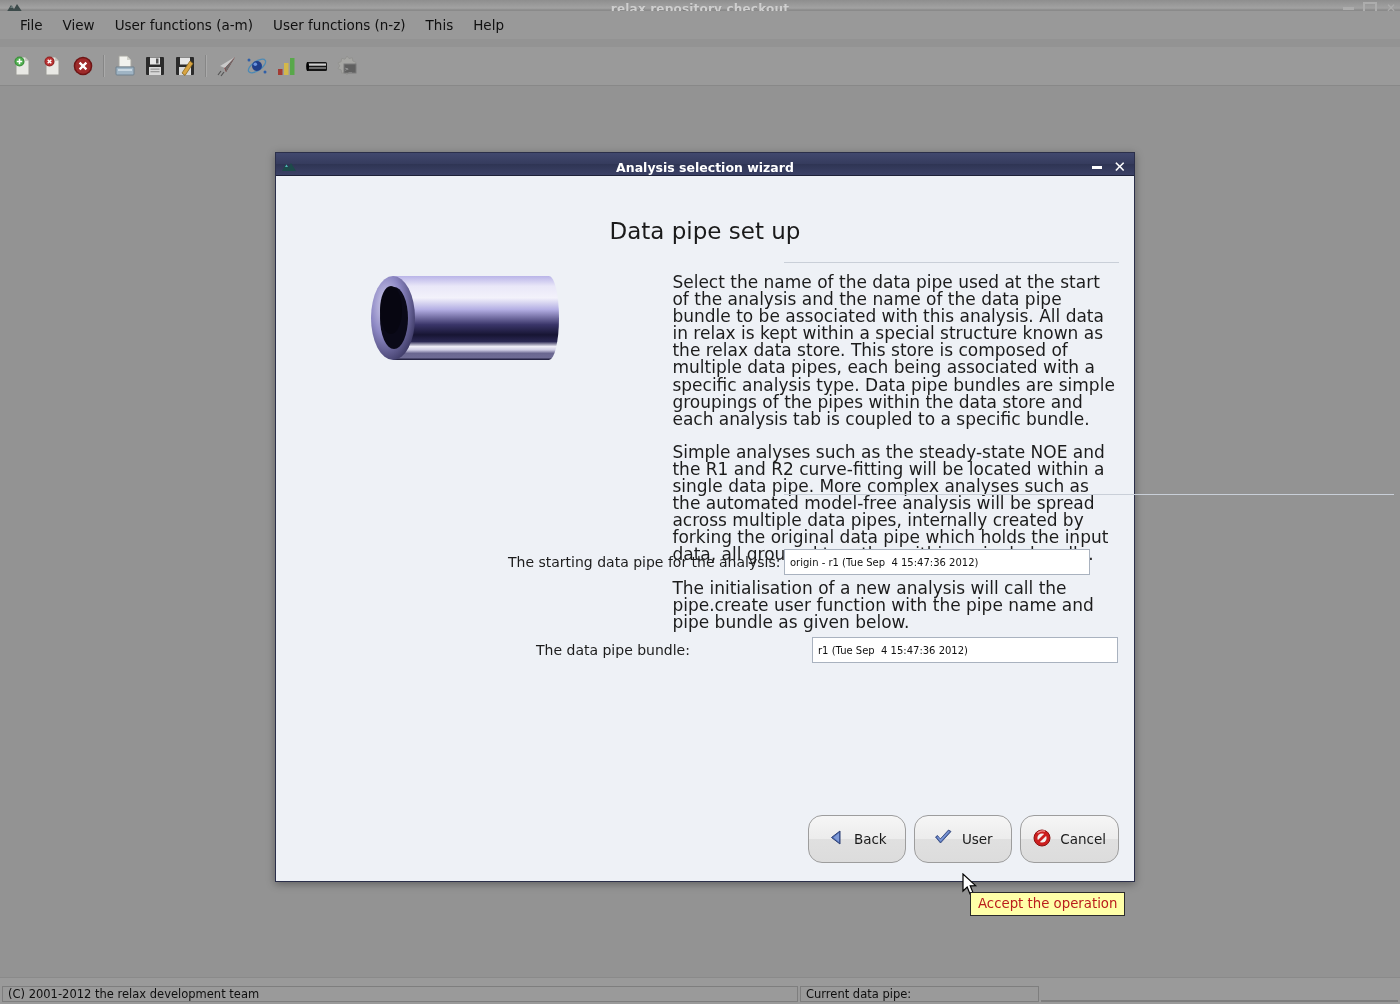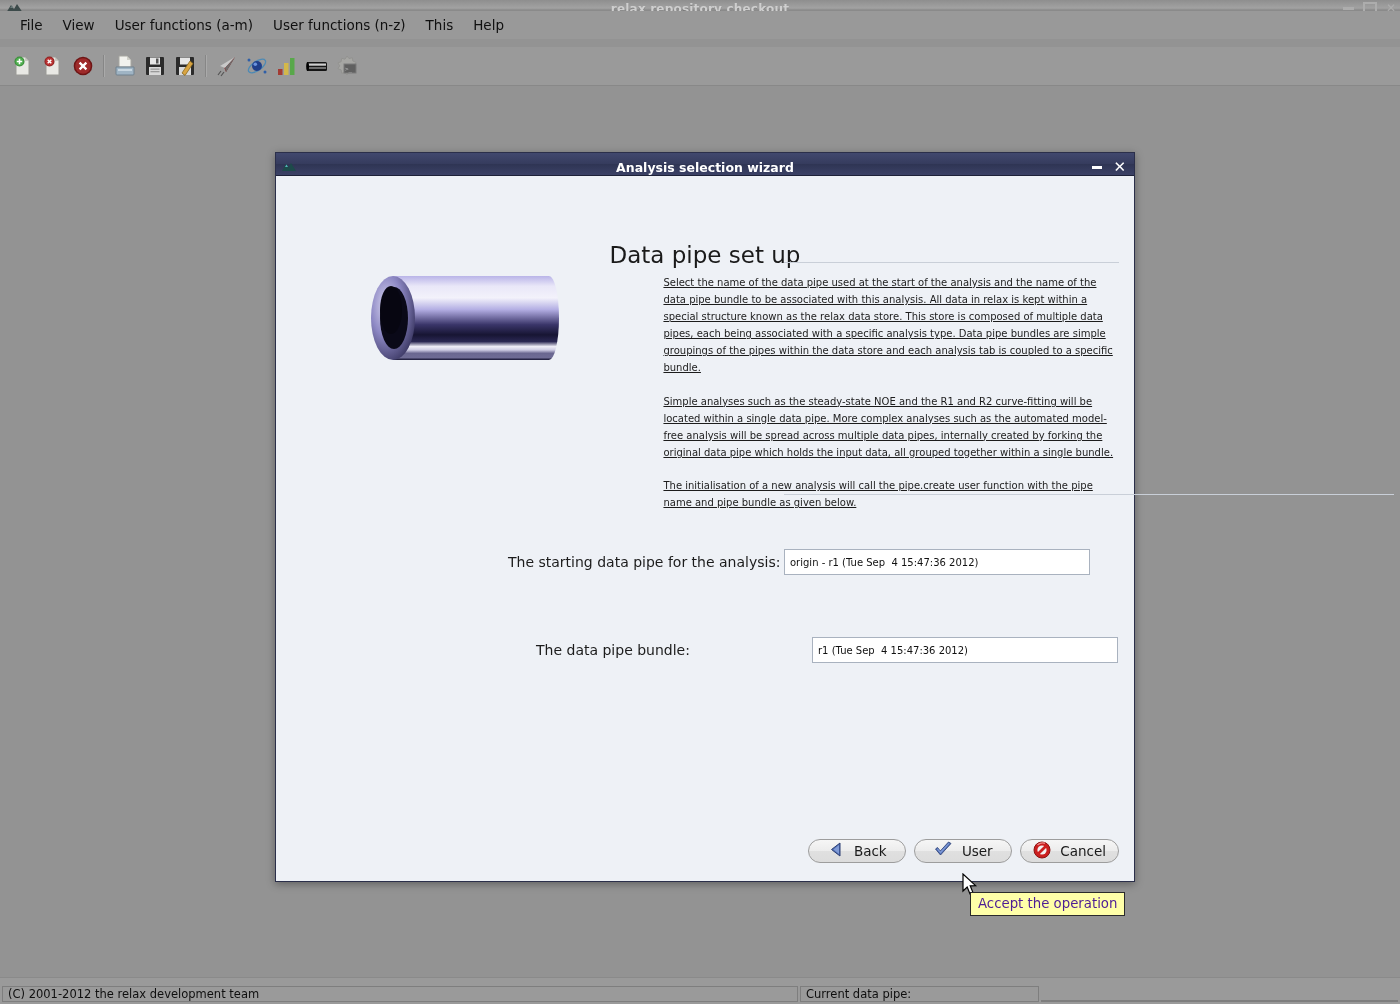--- a/index.html
+++ b/index.html
@@ -80,37 +80,36 @@
     font-size: 12.5px; font-weight: bold; color: #ffffff;
   }
   .dlg-btns { position: absolute; right: 8px; display: flex; align-items: center; gap: 11px; }
   .dlg-min { display: inline-block; width: 10px; height: 3px; background: #ffffff; }
   .dlg-close { color: #ffffff; font-size: 15px; line-height: 15px; font-weight: 500; }
 
   .dlg-body { flex: 1; position: relative; }
 
   .page-heading {
     text-align: center; font-size: 23px; color: #1a1a1a;
-    padding-top: 66px; font-weight: normal; margin: 0;
+    padding-top: 42px; font-weight: normal; margin: 0;
   }
   .heading-rule {
     position: absolute; left: 508px; right: 15px; top: 86px;
     height: 1px; background: #c9cfd8;
   }
 
   .content-row {
     position: absolute; left: 0; right: 0; top: 86px;
     display: flex;
   }
   .pipe-graphic { width: 508px; padding-top: 8px; display: flex; justify-content: center; }
   .text-col { width: 612px; padding-right: 16px; box-sizing: border-box; }
   .para {
-    font-size: 10px; color: #1c1c1c; line-height: 17.1px;
-    margin: 0 0 16px 0;
-    text-decoration: underline;
+    font-size: 17px; color: #1c1c1c; line-height: 17.1px;
+    margin: 0 0 16px 9px;
   }
   .para:first-child { margin-top: 12px; }
 
   .section-rule {
     position: absolute; left: 508px; width: 610px; top: 318px;
     height: 1px; background: #c9cfd8;
   }
 
   .field-row {
     position: absolute; left: 0; width: 100%;
@@ -127,32 +126,32 @@
     background: #ffffff; border: 1px solid #a9b2bf;
     font-family: "DejaVu Sans", "Liberation Sans", sans-serif;
     font-size: 10px; color: #111; padding: 0 5px; outline: none;
   }
 
   .button-bar {
     position: absolute; left: 0; right: 0; bottom: 18px;
     display: flex; justify-content: flex-end; gap: 8px; padding-right: 15px;
   }
   .btn {
-    min-width: 98px; height: 24px; box-sizing: border-box;
+    min-width: 98px; height: 48px; box-sizing: border-box;
     background: linear-gradient(to bottom, #f6f6f6 0%, #ececec 50%, #e0e0e0 51%, #dcdcdc 100%);
     border: 1px solid #9d9d9d; border-radius: 14px;
     display: flex; align-items: center; justify-content: center; gap: 9px;
     font-size: 13.5px; color: #1a1a1a; cursor: default;
     padding: 0 12px;
   }
 
   .tooltip {
     position: absolute; left: 694px; top: 716px;
     background: #ffffa8; border: 1px solid #2a2a2a;
-    font-size: 13.3px; color: #4c1d95; padding: 3px 7px 4px 7px;
+    font-size: 13.3px; color: #b91c1c; padding: 3px 7px 4px 7px;
     white-space: nowrap;
   }
   .cursor-arrow { position: absolute; left: 686px; top: 697px; }
 
   
   .statusbar {
     position: absolute; left: 0; bottom: 0; width: 1400px; height: 26px;
     background: #9a9a9a; display: flex; align-items: flex-end;
     border-top: 1px solid #8a8a8a;
   }

